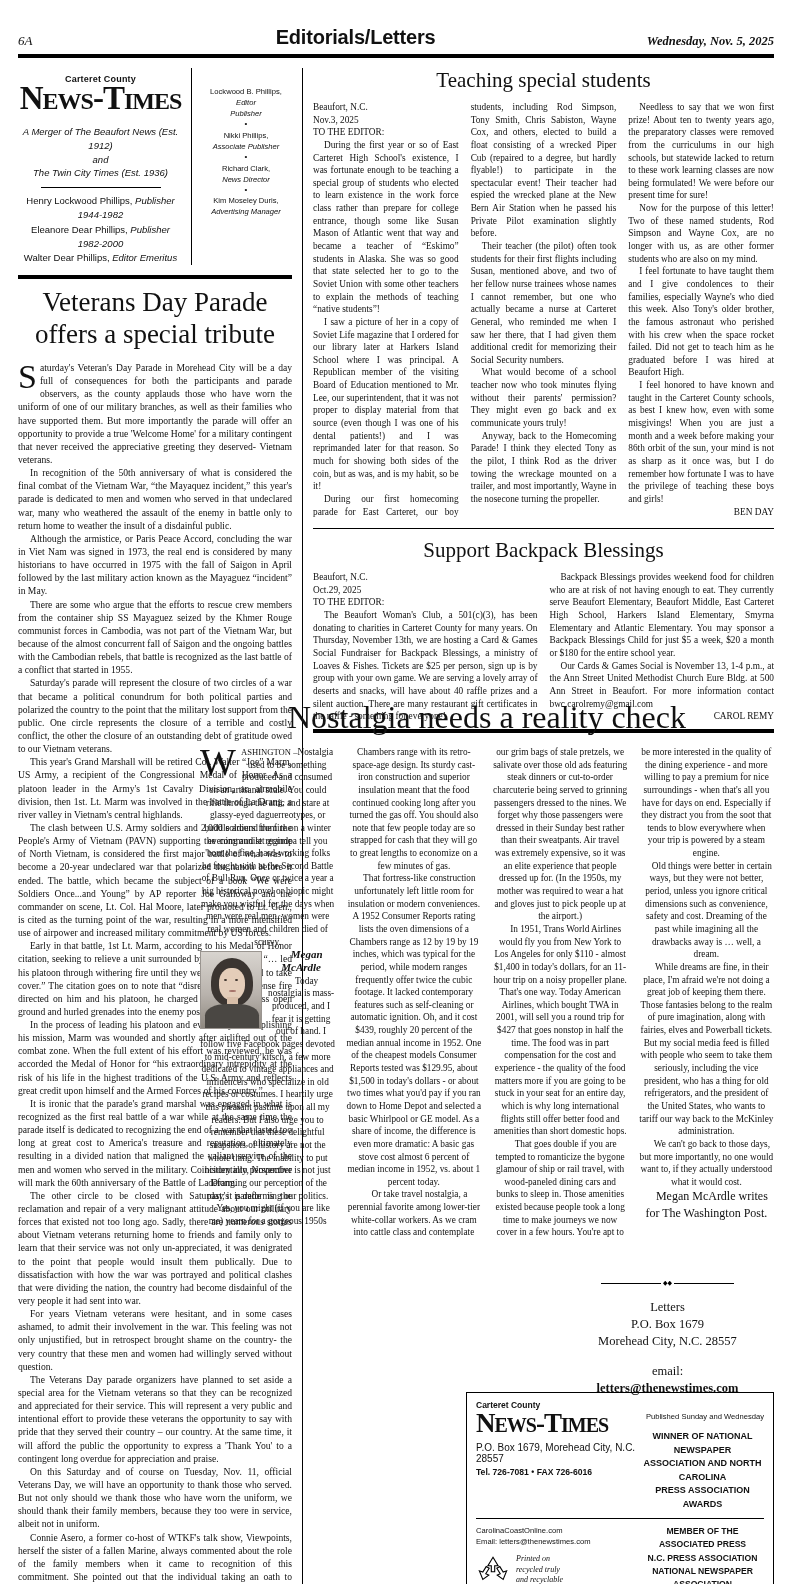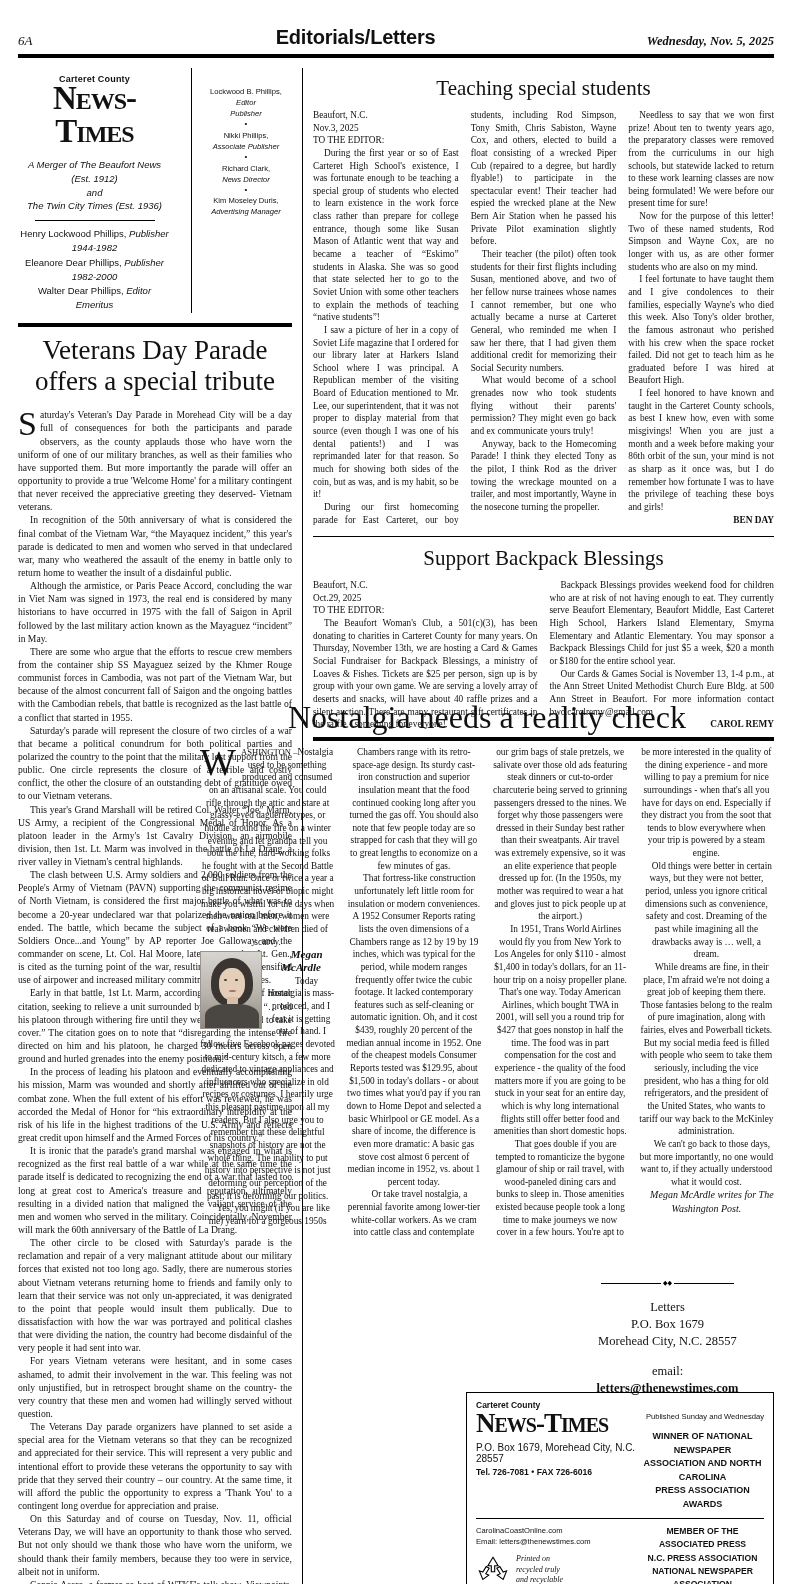--- a/index.html
+++ b/index.html
@@ -53,46 +53,46 @@
   .staff {
     width: 92px; text-align:center;
     font-family:"Liberation Sans", sans-serif; font-size: 7.6px; line-height: 1.45;
     padding-top: 18px;
   }
   .staff .it { font-style: italic; }
   .staff .dot { display:block; font-size:8px; line-height:1.1; margin:1px 0;}
 
   .mast-flex { display:flex; }
   .mast-flex .left { flex:1; }
-  .mast-flex .right { border-left:1px solid #000; margin-left:20px; padding-left:8px;}
+  .mast-flex .right { border-left:1px solid #000; margin-left:8px; padding-left:8px;}
 
   
   .edit-rule { height:4px; background:#000; margin:10px 0 8px; }
   .edit-head {
     font-family:"Liberation Serif", serif; font-size: 27px; line-height:1.18;
     text-align:center; font-weight:400; margin-bottom: 10px;
   }
   .body-text { font-size: 9.6px; line-height: 1.37; text-align: justify; }
   .body-text p { margin:0; text-indent: 12px; }
   .body-text p.noindent { text-indent:0; }
   .dropcap::first-letter{
     float:left; font-size: 34px; line-height: .82; padding: 2px 3px 0 0; font-weight:400;
   }
 
   
   .sec-head {
     text-align:center; font-size: 21px; font-family:"Liberation Serif",serif;
-    font-weight:400; margin: 8px 0 8px 0;
+    font-weight:400; margin: 0 0 8px 0;
   }
   .cols-3 { column-count: 3; column-gap: 12px; column-rule: none; }
   .cols-2 { column-count: 2; column-gap: 12px; }
   .letter-text { font-size: 9.3px; line-height: 1.36; text-align: justify; }
   .letter-text p { margin:0; text-indent: 11px; }
   .letter-text p.flush { text-indent: 0; text-align:left; }
-  .sig { text-align:right; text-indent:0 !important;font-weight:bold; }
+  .sig { text-align:right; text-indent:0 !important; }
   .hr-letters { height:1px; background:#000; margin:10px 0 9px; }
 
   
   .nos-rule-top { height:4px; background:#000; margin: 6px 0 0 0;}
   .nos-title {
     text-align:center; font-size: 32px; font-family:"Liberation Serif",serif;
     font-weight:400; margin: 9px 0 10px;
   }
   .nos-cols { column-count: 4; column-gap: 11px; font-size:9.3px; line-height:1.36; text-align:justify;}
   .nos-cols p { margin:0; text-indent: 11px; text-align: center; }
@@ -109,21 +109,21 @@
   .p-face { position:absolute; left:18px; top:16px; width:26px; height:32px; border-radius:46%; background:#e4cdb9;}
   .p-eye  { position:absolute; width:3px;height:2px;background:#3a312b;border-radius:50%;top:27px;}
   .p-eye.l{left:23px;} .p-eye.r{left:34px;}
   .p-mouth{position:absolute;left:28px;top:38px;width:7px;height:2px;background:#a5736a;border-radius:40%;}
   .p-body { position:absolute; left:4px; top:52px; width:54px; height:28px; background:#4a4743; border-radius:40% 40% 0 0;}
   .p-neck { position:absolute; left:26px; top:45px; width:11px; height:10px; background:#d9bfa9;}
   .byline {
     text-align:center; font-family:"Liberation Serif",serif; font-style: italic;
     font-weight:bold; font-size: 11px; line-height:1.2; margin: 2px 0 4px; text-indent:0;
   }
-  .nos-tag { font-style:italic; font-size:10px; text-align:right; text-indent:0; }
+  .nos-tag { font-size:12px; text-align:right; text-indent:0; }
 
   
   .dingbat { text-align:center; margin: 8px 0 8px; }
   .dingbat span { display:inline-block; width:60px; height:1px; background:#000; vertical-align:middle;}
   .dingbat b { display:inline-block; width:9px;height:5px;background:#000;margin:0 2px;vertical-align:middle;
     clip-path: polygon(0 50%,25% 0,50% 50%,75% 0,100% 50%,75% 100%,50% 50%,25% 100%);}
   .addr { text-align:center; font-size: 12.5px; line-height:1.35; }
   .addr .em { font-weight:bold; }
 
   
@@ -239,21 +239,21 @@
       <div class="sec-head">Teaching special students</div>
 
       <div class="cols-3 letter-text">
         <p class="flush">Beaufort, N.C.</p>
         <p class="flush">Nov.3, 2025</p>
         <p class="flush">TO THE EDITOR:</p>
         <p>During the first year or so of East Carteret High School's existence, I was fortunate enough to be teaching a special group of students who elected to learn existence in the work force class rather than prepare for college entrance, though some like Susan Mason of Atlantic went that way and became a teacher of “Eskimo” students in Alaska. She was so good that state selected her to go to the Soviet Union with some other teachers to explain the methods of teaching “native students”!</p>
         <p>I saw a picture of her in a copy of Soviet Life magazine that I ordered for our library later at Harkers Island School where I was principal. A Republican member of the visiting Board of Education mentioned to Mr. Lee, our superintendent, that it was not proper to display material from that source (even though I was one of his dental patients!) and I was reprimanded later for that reason. So much for showing both sides of the coin, but as was, and is my habit, so be it!</p>
         <p>During our first homecoming parade for East Carteret, our boy students, including Rod Simpson, Tony Smith, Chris Sabiston, Wayne Cox, and others, elected to build a float consisting of a wrecked Piper Cub (repaired to a degree, but hardly flyable!) to participate in the spectacular event!  Their teacher had espied the wrecked plane at the New Bern Air Station when he passed his Private Pilot examination slightly before.</p>
         <p>Their teacher (the pilot) often took students for their first flights including Susan, mentioned above, and two of her fellow nurse trainees whose names I cannot remember, but one who actually became a nurse at Carteret General, who reminded me when I saw her there, that I had given them additional credit for memorizing their Social Security numbers.</p>
-        <p>What would become of a school grenades now who took students flying without their parents' permission? They might even go back and ex communicate yours truly!</p>
+        <p>What would become of a school teacher now who took minutes flying without their parents' permission? They might even go back and ex communicate yours truly!</p>
         <p>Anyway, back to the Homecoming Parade!  I think they elected Tony as the pilot, I think Rod as the driver towing the wreckage mounted on a trailer, and most importantly, Wayne in the nosecone turning the propeller.</p>
         <p>Needless to say that we won first prize! About ten to twenty years ago, the preparatory classes were removed from the curriculums in our high schools, but statewide lacked to return to these work learning classes are now being formulated!  We were before our present time for sure!</p>
         <p>Now for the purpose of this letter!  Two of these named students, Rod Simpson and Wayne Cox, are no longer with us, as are other former students who are also on my mind.</p>
         <p>I feel fortunate to have taught them and I give condolences to their families, especially Wayne's who died this week.  Also Tony's older brother, the famous astronaut who perished with his crew when the space rocket failed.  Did not get to teach him as he graduated before I was hired at Beaufort High.</p>
         <p>I feel honored to have known and taught in the Carteret County schools, as best I knew how, even with some misgivings!  When you are just a month and a week before making your 86th orbit of the sun, your mind is not as sharp as it once was, but I do remember how fortunate I was to have the privilege of teaching these boys and girls!</p>
         <p class="sig">BEN DAY</p>
       </div>
 
       <div class="hr-letters"></div>
 

